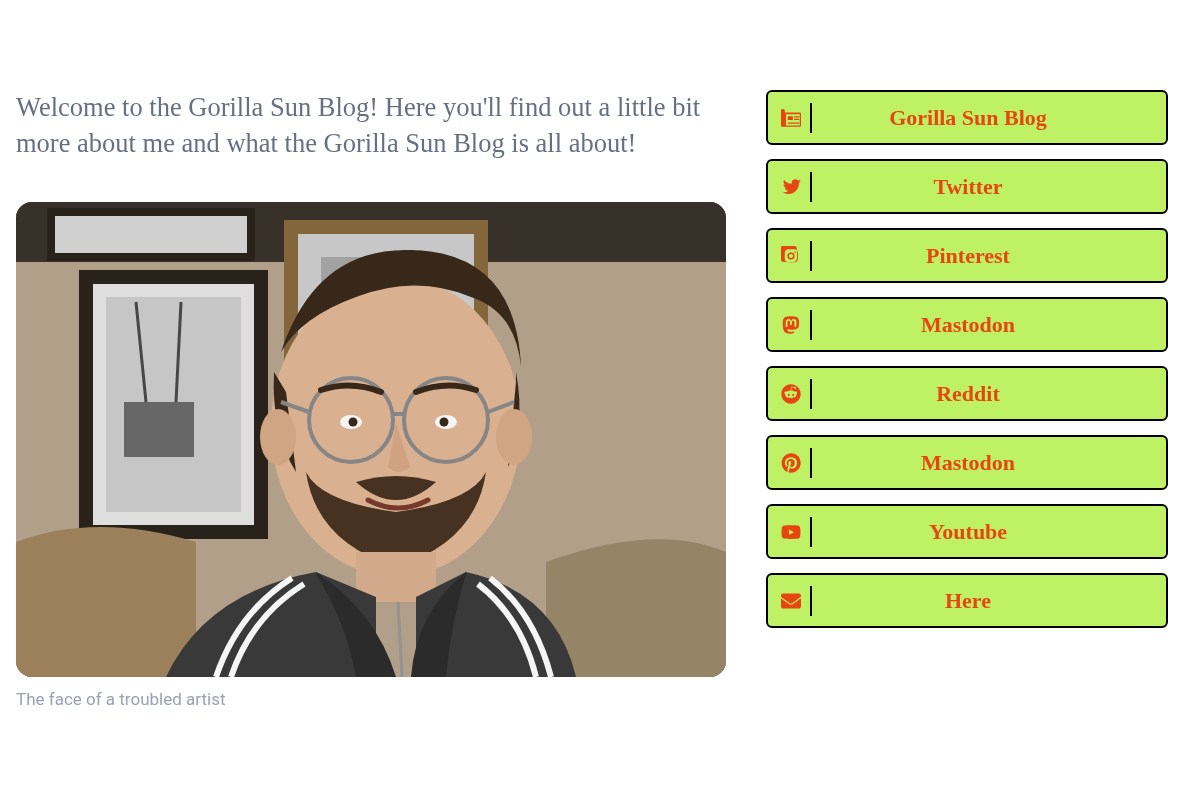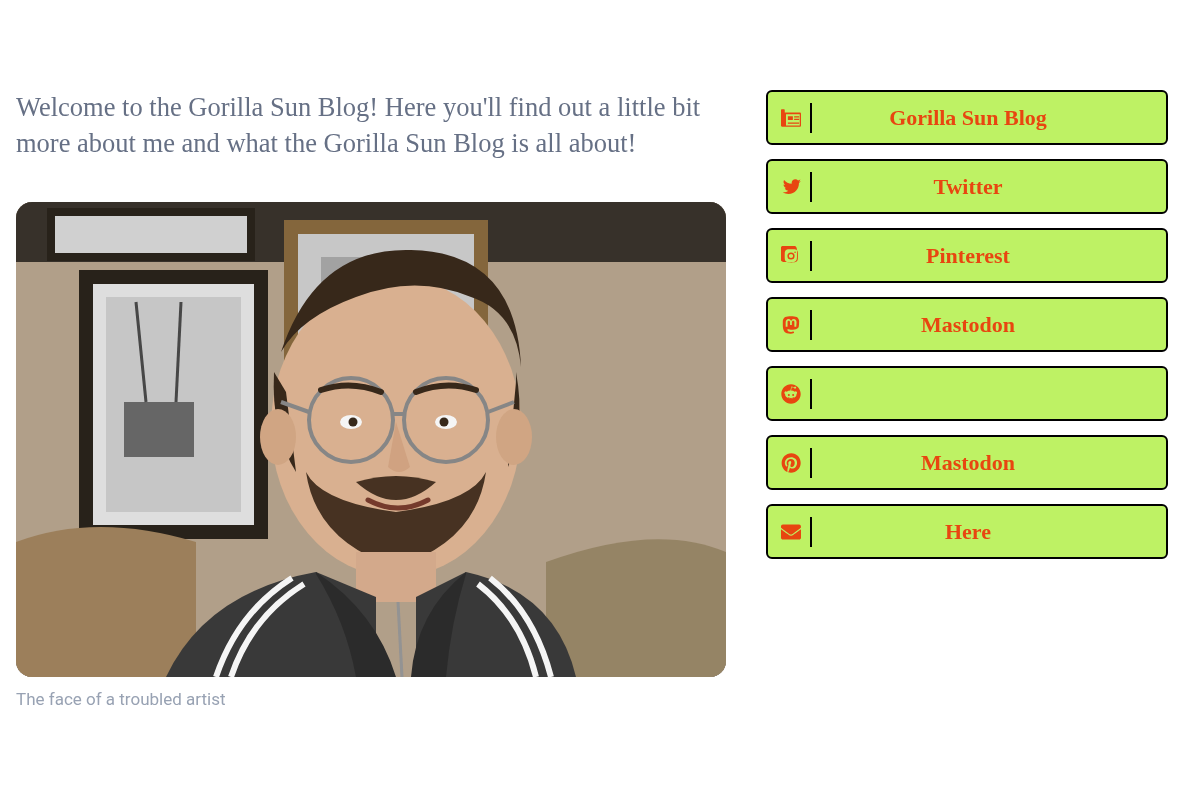--- a/index.html
+++ b/index.html
@@ -206,32 +206,42 @@
         <span class="label">Mastodon</span>
       </a>
 
       <a class="link">
         <span class="icon">
           <svg viewBox="0 0 512 512">
               <path d="M201 305a26 26 0 1 1 26-26 26 26 0 0 1-26 26zm110-52a26 26 0 1 0 26 26 26 26 0 0 0-26-26zm9 86c-17 17-53 18-64 18s-47-1-64-18a7 7 0 0 0-10 10c21 21 62 23 74 23s53-2 74-23a7 7 0 0 0-10-10zM504 256c0 137-111 248-248 248S8 393 8 256 119 8 256 8s248 111 248 248zm-92-32a36 36 0 0 0-61-26c-25-17-58-28-95-30l19-87 61 13a26 26 0 1 0 3-14l-68-14a7 7 0 0 0-8 5l-21 96c-37 1-71 12-96 30a36 36 0 1 0-40 59 70 70 0 0 0-1 11c0 56 65 101 146 101s146-45 146-101a70 70 0 0 0-1-11 36 36 0 0 0 16-32z"></path>
             </svg>
         </span>
         <span class="div"></span>
+        <span class="label">Reddit</span>
       </a>
 
       <a class="link">
         <span class="icon">
           <svg viewBox="0 0 496 512">
               <path d="M496 256c0 137-111 248-248 248-26 0-51-4-74-12 10-16 25-42 31-63 3-11 15-58 15-58 8 15 31 28 56 28 74 0 127-68 127-152 0-81-66-141-151-141-105 0-161 71-161 148 0 36 19 81 50 95 5 2 7 1 8-3 1-3 5-19 7-27 1-2 0-5-2-7-10-12-18-34-18-55 0-53 40-104 108-104 59 0 100 40 100 97 0 65-33 110-75 110-24 0-41-19-36-43 7-28 20-59 20-79 0-18-10-34-30-34-24 0-43 25-43 58 0 21 7 35 7 35s-24 100-28 119c-5 21-3 50-1 69C69 455 8 363 8 256 8 119 119 8 256 8s240 111 240 248z"></path>
             </svg>
         </span>
         <span class="div"></span>
         <span class="label">Mastodon</span>
       </a>
 
+      <a class="link">
+        <span class="icon">
+          <svg viewBox="0 0 576 512">
+              <path d="M550 124c-6-24-25-42-48-49C458 64 288 64 288 64S118 64 74 75c-23 7-42 25-48 49-11 44-11 135-11 135s0 92 11 135c6 24 25 42 48 48 44 12 214 12 214 12s170 0 214-12c23-6 42-24 48-48 11-43 11-135 11-135s0-91-11-135zM232 338V181l142 79z"></path>
+            </svg>
+        </span>
+        <span class="div"></span>
+        <span class="label">Youtube</span>
+      </a>
 
       <a class="link">
         <span class="icon">
           <svg viewBox="0 0 512 512">
               <path d="M502 190.8c4-3 10-.2 10 4.8V400c0 26.5-21.5 48-48 48H48c-26.5 0-48-21.5-48-48V195.6c0-5 6-7.8 10-4.8 22 17 51 38.8 152 111.4 21 15.2 56 47.2 94 47 38 .4 74-32.4 94-47 101-72.6 130-94.4 152-111.4zM256 320c25 .4 57-28.2 74-40.2 131-94.6 141-102.8 171-126.4 6-4.6 9-11.6 9-19V112c0-26.5-21.5-48-48-48H48C21.5 64 0 85.5 0 112v22.4c0 7.4 3 14.4 9 19 30 23.6 40 31.8 171 126.4 17 12 49 40.6 76 40.2z"></path>
             </svg>
         </span>
         <span class="div"></span>
         <span class="label">Here</span>
       </a>

